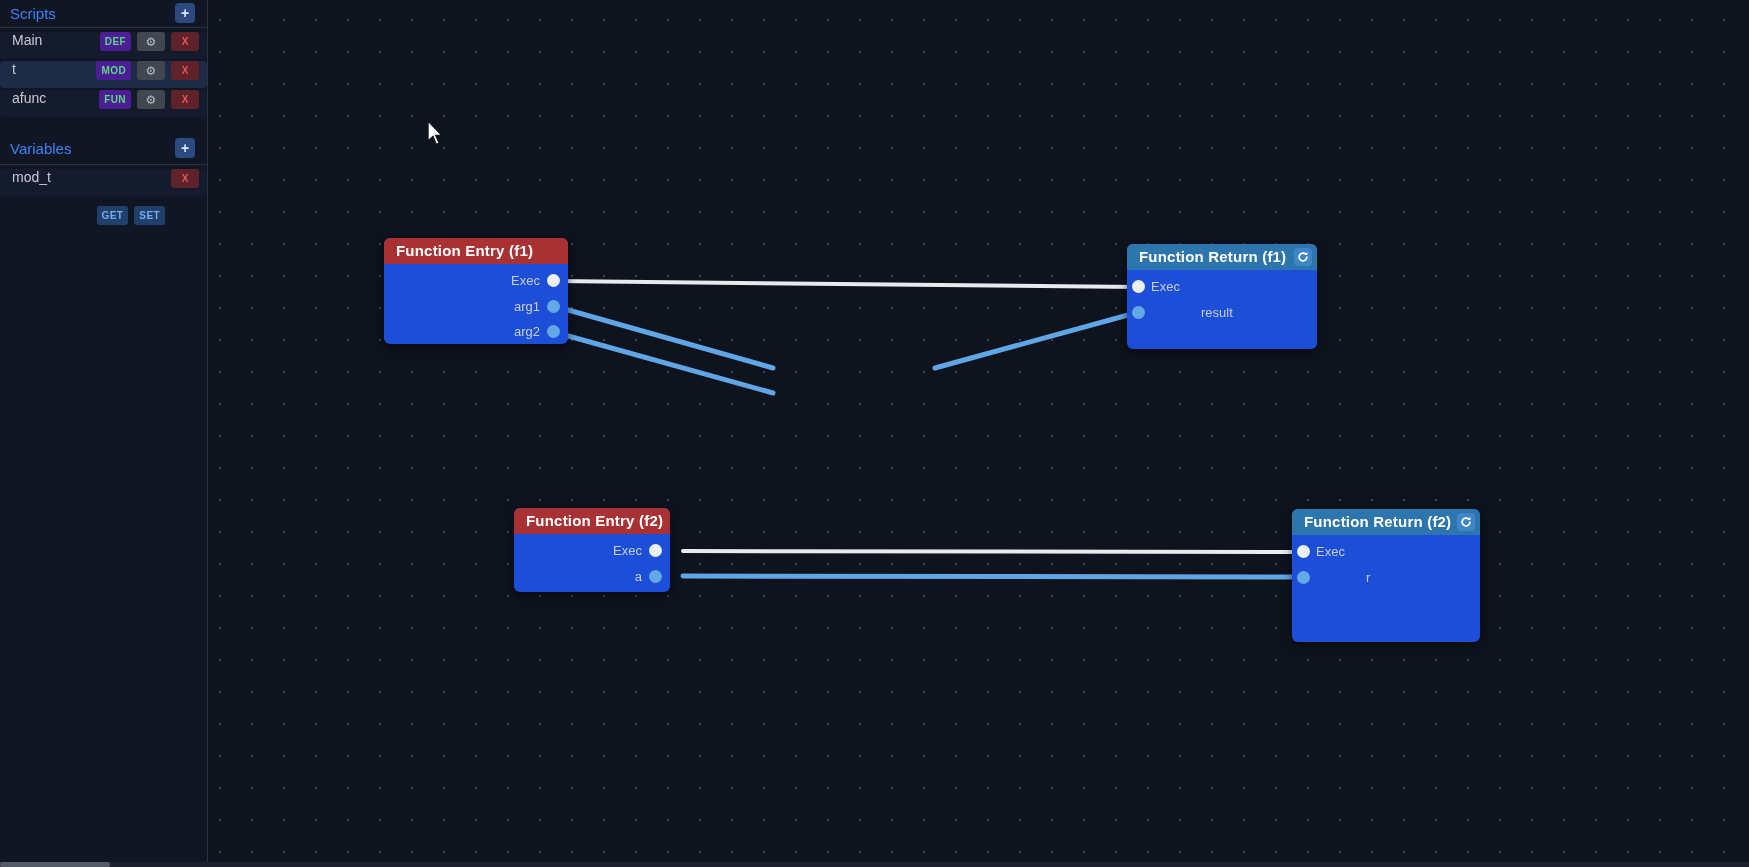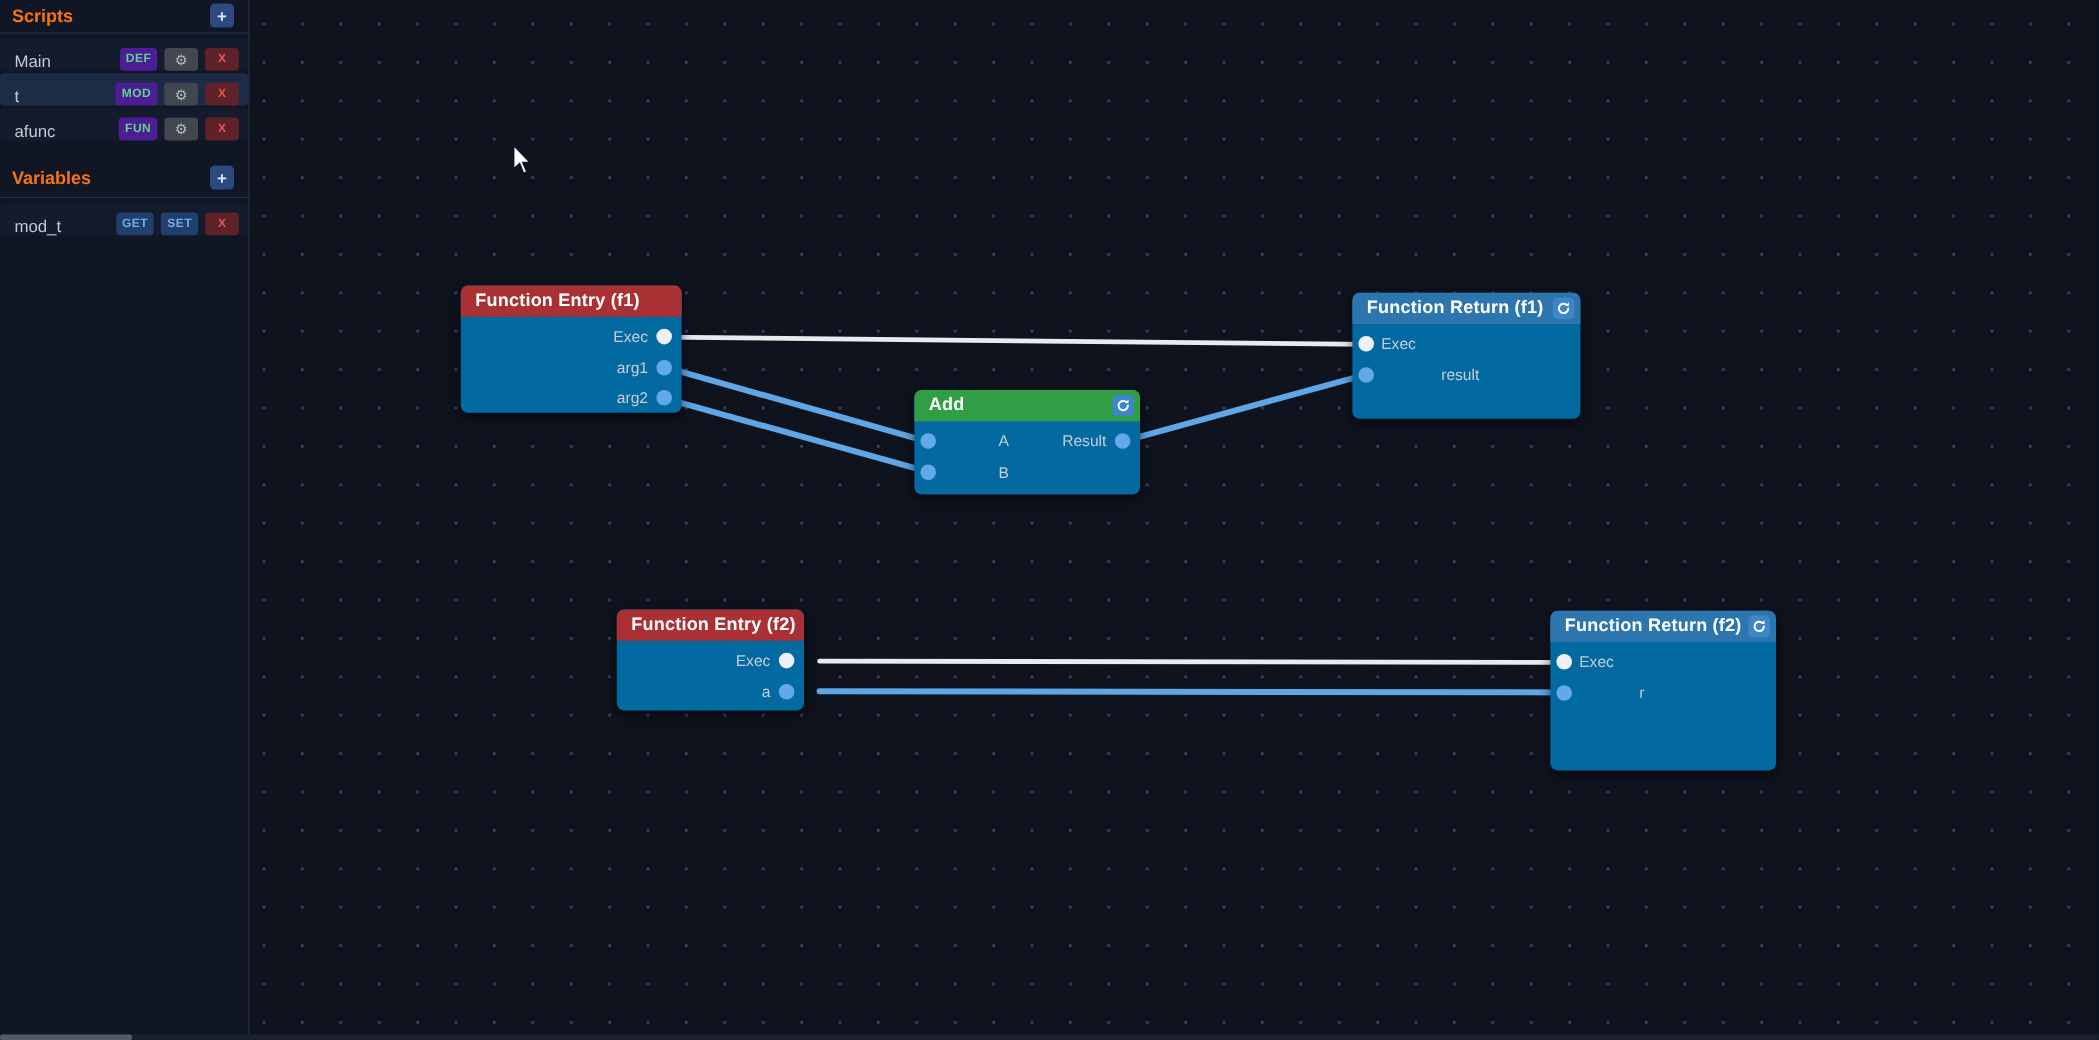--- a/index.html
+++ b/index.html
@@ -16,30 +16,30 @@
     background: #101624;
     border-right: 1px solid #2a3142;
     z-index: 30;
     padding: 0;
   }
   .side-header {
     display: flex; align-items: center; justify-content: space-between;
     height: 24px; padding: 2px 12px 0 10px;
   }
   .side-header.vars { margin-top: 16px; height: 28px; }
-  .side-title { font-size: 15px; color: #f97316; font-weight: bold; }
+  .side-title { font-size: 15px; color: #3b82f6; }
   .add-btn {
     width: 20px; height: 20px; border: none; border-radius: 4px;
     background: #2d4a80; color: #dbe7ff; font-size: 14px; font-weight: bold;
     line-height: 1; cursor: pointer; display: flex; align-items: center; justify-content: center;
   }
   .divider { height: 1px; background: #272f44; margin: 3px 0 4px 0; }
   .rows { padding: 0; }
   .row {
-    display: flex; align-items: flex-end; height: 27px; margin-bottom: 2px;
+    display: flex; align-items: flex-start; height: 27px; margin-bottom: 2px;
     background: #141b2d; padding: 0 8px 0 12px; border-radius: 4px;
   }
   .row.selected { background: #1e2b47; }
   .row-name { flex: 1; font-size: 14px; color: #c3cad4; }
   .badge {
     min-width: 30px; text-align: center; padding: 4px 5px; border-radius: 3px;
     font-size: 10px; font-weight: bold; letter-spacing: .4px;
   }
   .badge.green { background: #4c1d95; color: #5cd687; }
   .badge.blue  { background: #20406b; color: #74abec; margin-left: 6px; margin-top: 37px; }
@@ -58,21 +58,21 @@
     background-image: radial-gradient(circle, #39445e 1.1px, transparent 1.3px);
     background-size: 32px 32px;
     background-position: 28px 4px;
     z-index: 1;
   }
   .stage { position: absolute; inset: 0; z-index: 5; }
   #wires { position: absolute; left: 0; top: 0; z-index: 2; }
 
   
   .node {
-    position: absolute; background: #0369a1; border-radius: 6px;
+    position: absolute; background: #1d4ed8; border-radius: 6px;
     box-shadow: 0 3px 10px rgba(0,0,0,.55); z-index: 10;
   }
   .nh {
     position: relative; height: 26px; line-height: 26px; padding: 0 12px;
     border-radius: 6px 6px 0 0; color: #ffffff; font-size: 15px; font-weight: bold;
     letter-spacing: .2px; white-space: nowrap;
   }
   .nh.red   { background: #a93134; }
   .nh.green { background: #2f9e44; }
   .nh.blue  { background: #2d76ad; }
@@ -188,45 +188,20 @@
         <span class="plbl">arg1</span>
         <span class="pin data"></span>
       </div>
       <div class="prow out">
         <span class="plbl">arg2</span>
         <span class="pin data"></span>
       </div>
     </div>
   </div>
 
-  <div class="node n2">
-    <div class="nh green">
-      <span>Add</span>
-      <button class="hicon">
-        <svg width="12" height="12" viewBox="0 0 16 16">
-          <path d="M13.2 8a5.2 5.2 0 1 1-1.5-3.7" stroke="#ffffff" stroke-width="2.2" fill="none" stroke-linecap="round"></path>
-          <path d="M13.9 1.2v4h-4z" fill="#ffffff"></path>
-        </svg>
-      </button>
-    </div>
-    <div class="nb">
-      <div class="prow in">
-        <span class="pin data"></span>
-        <span class="plbl lbl-ab">A</span>
-        <span class="result-side">
-          <span class="plbl">Result</span>
-          <span class="pin data"></span>
-        </span>
-      </div>
-      <div class="prow in">
-        <span class="pin data"></span>
-        <span class="plbl lbl-ab">B</span>
-      </div>
-    </div>
-  </div>
 
   <div class="node n3">
     <div class="nh blue">
       <span>Function Return (f1)</span>
       <button class="hicon">
         <svg width="12" height="12" viewBox="0 0 16 16">
           <path d="M13.2 8a5.2 5.2 0 1 1-1.5-3.7" stroke="#ffffff" stroke-width="2.2" fill="none" stroke-linecap="round"></path>
           <path d="M13.9 1.2v4h-4z" fill="#ffffff"></path>
         </svg>
       </button>

